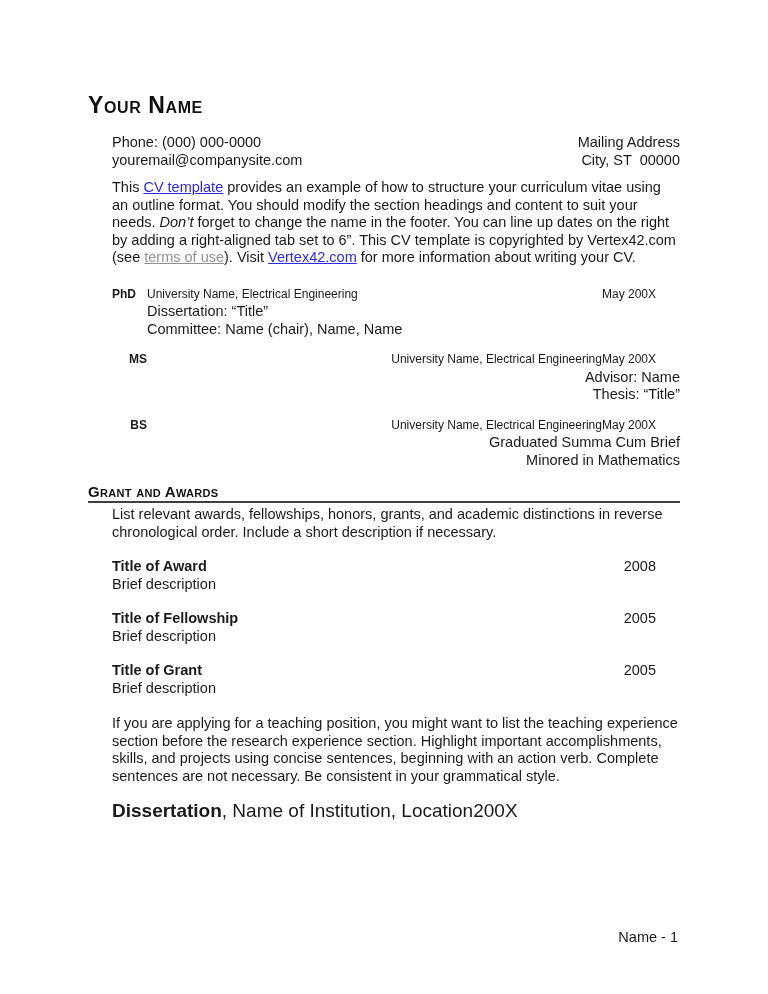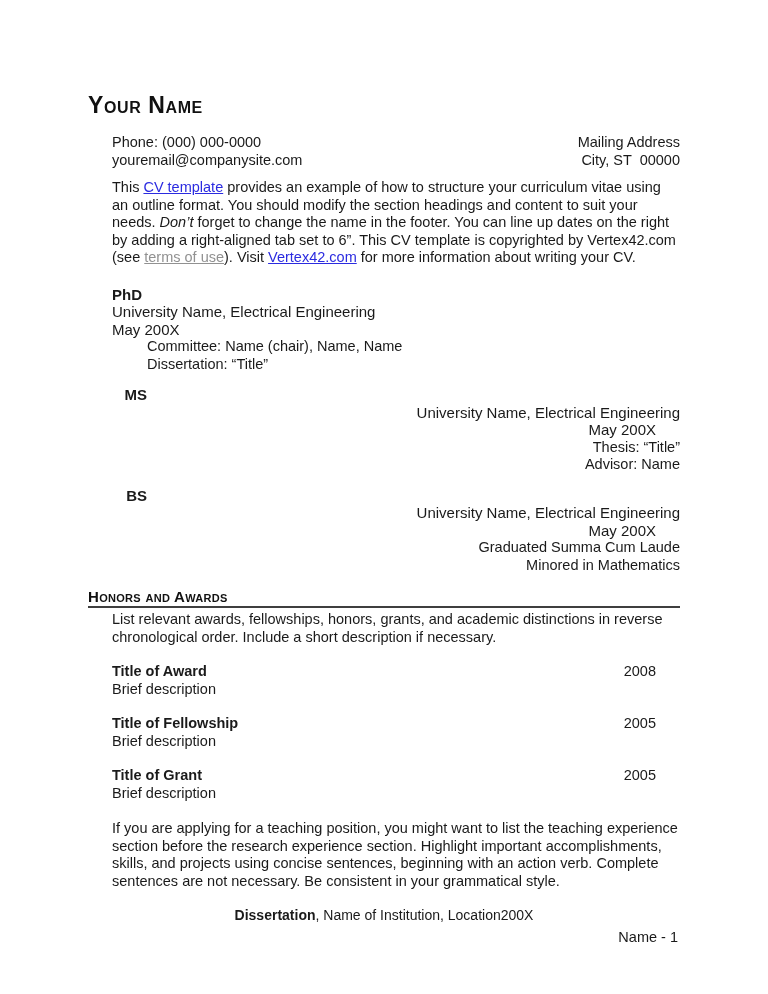--- a/index.html
+++ b/index.html
@@ -43,32 +43,32 @@
     font-variant:small-caps;
     letter-spacing:0.3px;
     border-bottom:2px solid var(--rule,#3f3f3f);
     padding-bottom:1px;
     color:#111;
   }
   .sec-para { margin-top:3px; }
 
   .edu-entry { margin-top:19px; }
   .edu-entry + .edu-entry { margin-top:13px;text-align:right; }
-  .edu-row { display:flex; padding-left:24px; font-size:15px; line-height:17.5px;flex-direction:column; }
+  .edu-row { display:flex; padding-left:24px; font-size:12px; line-height:17.5px; }
   .edu-degree { width:35px; font-weight:bold; flex:none; }
   .edu-main { flex:1; }
   .date { flex:none; padding-right:24px; white-space:pre; }
   .edu-sub { padding-left:59px; font-size:14.5px; line-height:17.5px; }
 
   .hon-item { margin-top:17px; }
   .hon-row { display:flex; justify-content:space-between; padding-left:24px; font-size:14.5px; line-height:17.5px; }
   .hon-title { font-weight:bold; }
   .hon-desc { padding-left:24px; font-size:14.5px; line-height:17.5px; }
 
-  .res-row { display:flex; justify-content:center; margin-top:17px; padding-left:24px; font-size:14px; line-height:17.5px; }
+  .res-row { display:flex; justify-content:flex-start; margin-top:17px; padding-left:24px; font-size:19px; line-height:17.5px; }
 
   .footer {
     position:absolute;
     right:90px; bottom:48px;
     font-size:14.5px; line-height:17.5px;
     text-align:right;
   }
 </style>
 </head>
 <body>
@@ -92,47 +92,47 @@
     <p class="para intro"><span class="seg-plain">This </span><span class="seg-link">CV template</span><span class="seg-plain"> provides an example of how to structure your curriculum vitae using an outline format. You should modify the section headings and content to suit your needs. </span><span class="seg-italic">Don’t</span><span class="seg-plain"> forget to change the name in the footer. You can line up dates on the right by adding a right-aligned tab set to 6”. This CV template is copyrighted by Vertex42.com (see </span><span class="seg-link-muted">terms of use</span><span class="seg-plain">). Visit </span><span class="seg-link">Vertex42.com</span><span class="seg-plain"> for more information about writing your CV.</span></p>
 
     <div class="section">
 
       <div class="edu-entry">
         <div class="edu-row">
           <span class="edu-degree">PhD</span>
           <span class="edu-main">University Name, Electrical Engineering</span>
           <span class="date">May 200X</span>
         </div>
+        <div class="edu-sub">Dissertation: “Title”</div>
         <div class="edu-sub">Committee: Name (chair), Name, Name</div>
-        <div class="edu-sub">Dissertation: “Title”</div>
       </div>
 
       <div class="edu-entry">
         <div class="edu-row">
           <span class="edu-degree">MS</span>
           <span class="edu-main">University Name, Electrical Engineering</span>
           <span class="date">May 200X</span>
         </div>
+        <div class="edu-sub">Advisor: Name</div>
         <div class="edu-sub">Thesis: “Title”</div>
-        <div class="edu-sub">Advisor: Name</div>
       </div>
 
       <div class="edu-entry">
         <div class="edu-row">
           <span class="edu-degree">BS</span>
           <span class="edu-main">University Name, Electrical Engineering</span>
           <span class="date">May 200X</span>
         </div>
-        <div class="edu-sub">Graduated Summa Cum Laude</div>
+        <div class="edu-sub">Graduated Summa Cum Brief</div>
         <div class="edu-sub">Minored in Mathematics</div>
       </div>
     </div>
 
     <div class="section" style="margin-top:15px;">
-      <div class="sec-head">Honors and Awards</div>
+      <div class="sec-head">Grant and Awards</div>
       <p class="para sec-para">List relevant awards, fellowships, honors, grants, and academic distinctions in reverse chronological order. Include a short description if necessary.</p>
 
       <div class="hon-item">
         <div class="hon-row">
           <span class="hon-title">Title of Award</span>
           <span class="date">2008</span>
         </div>
         <div class="hon-desc">Brief description</div>
       </div>
 

